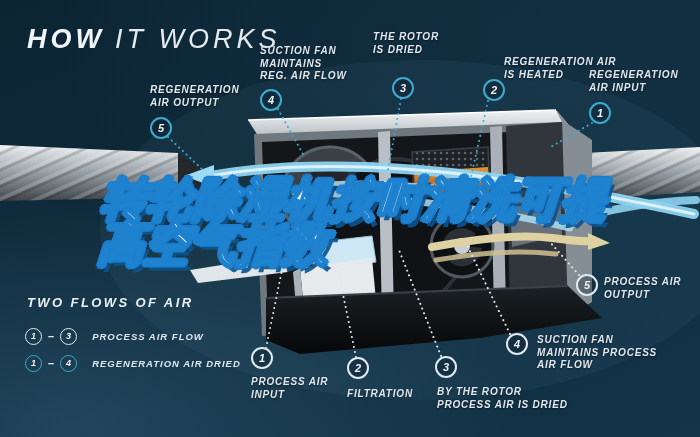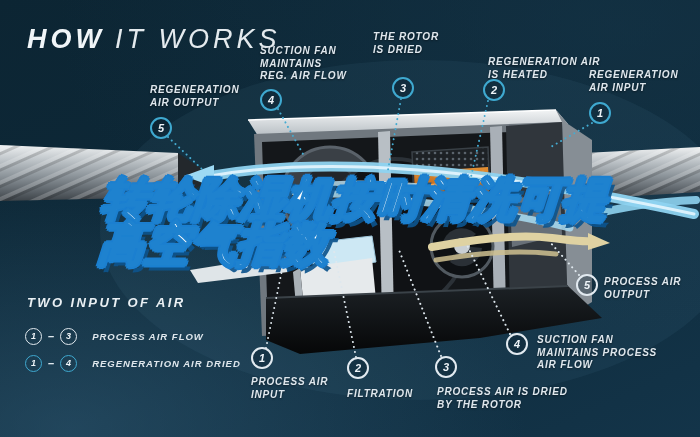--- a/index.html
+++ b/index.html
@@ -29,21 +29,21 @@
   .badge{position:absolute;width:22px;height:22px;border-radius:50%;
       box-sizing:border-box;display:flex;align-items:center;justify-content:center;
       font-size:11px;font-weight:700;color:#eef4f8;
       background:rgba(10,32,46,.35);}
   .badge.cyan{border:2px solid #3fa9d0;}
   .badge.white{border:2px solid #e2eaf0;}
 
   .t-r5{left:150px;top:84px}   .b-r5{left:150px;top:117px}
   .t-r4{left:260px;top:45px}   .b-r4{left:260px;top:89px}
   .t-r3{left:373px;top:31px}   .b-r3{left:392px;top:77px}
-  .t-r2{left:488px;top:56px}   .b-r2{left:483px;top:79px}
+  .t-r2{left:504px;top:56px}   .b-r2{left:483px;top:79px}
   .t-r1{left:589px;top:69px}   .b-r1{left:589px;top:102px}
   .t-p1{left:251px;top:376px}  .b-p1{left:251px;top:347px}
   .t-p2{left:347px;top:388px}  .b-p2{left:347px;top:357px}
   .t-p3{left:437px;top:386px}  .b-p3{left:435px;top:356px}
   .t-p4{left:537px;top:334px}  .b-p4{left:506px;top:333px}
   .t-p5{left:604px;top:276px}  .b-p5{left:576px;top:274px}
 
   
   .legend-title{position:absolute;left:27px;top:295px;color:#eaf0f4;
       font-size:13px;font-weight:700;letter-spacing:2.4px;white-space:nowrap;}
@@ -239,39 +239,39 @@
     <span>INPUT</span>
   </div>
   <div class="badge white b-p1 ol">1</div>
 
   <div class="co t-p2 ol">
     <span>FILTRATION</span>
   </div>
   <div class="badge white b-p2 ol">2</div>
 
   <div class="co t-p3 ol">
+    <span>BY THE ROTOR</span>
     <span>PROCESS AIR IS DRIED</span>
-    <span>BY THE ROTOR</span>
   </div>
   <div class="badge white b-p3 ol">3</div>
 
   <div class="co t-p4 ol">
     <span>SUCTION FAN</span>
     <span>MAINTAINS PROCESS</span>
     <span>AIR FLOW</span>
   </div>
   <div class="badge white b-p4 ol">4</div>
 
   <div class="co t-p5 ol">
     <span>PROCESS AIR</span>
     <span>OUTPUT</span>
   </div>
   <div class="badge white b-p5 ol">5</div>
 
-  <div class="legend-title ol">TWO INPUT OF AIR</div>
+  <div class="legend-title ol">TWO FLOWS OF AIR</div>
 
   <div class="lg-row lg-row1 ol">
     <span class="lg-badge white">1</span>
     <span class="lg-dash">–</span>
     <span class="lg-badge white">3</span>
     <span class="lg-label">PROCESS AIR FLOW</span>
   </div>
 
   <div class="lg-row lg-row2 ol">
     <span class="lg-badge cyan">1</span>

